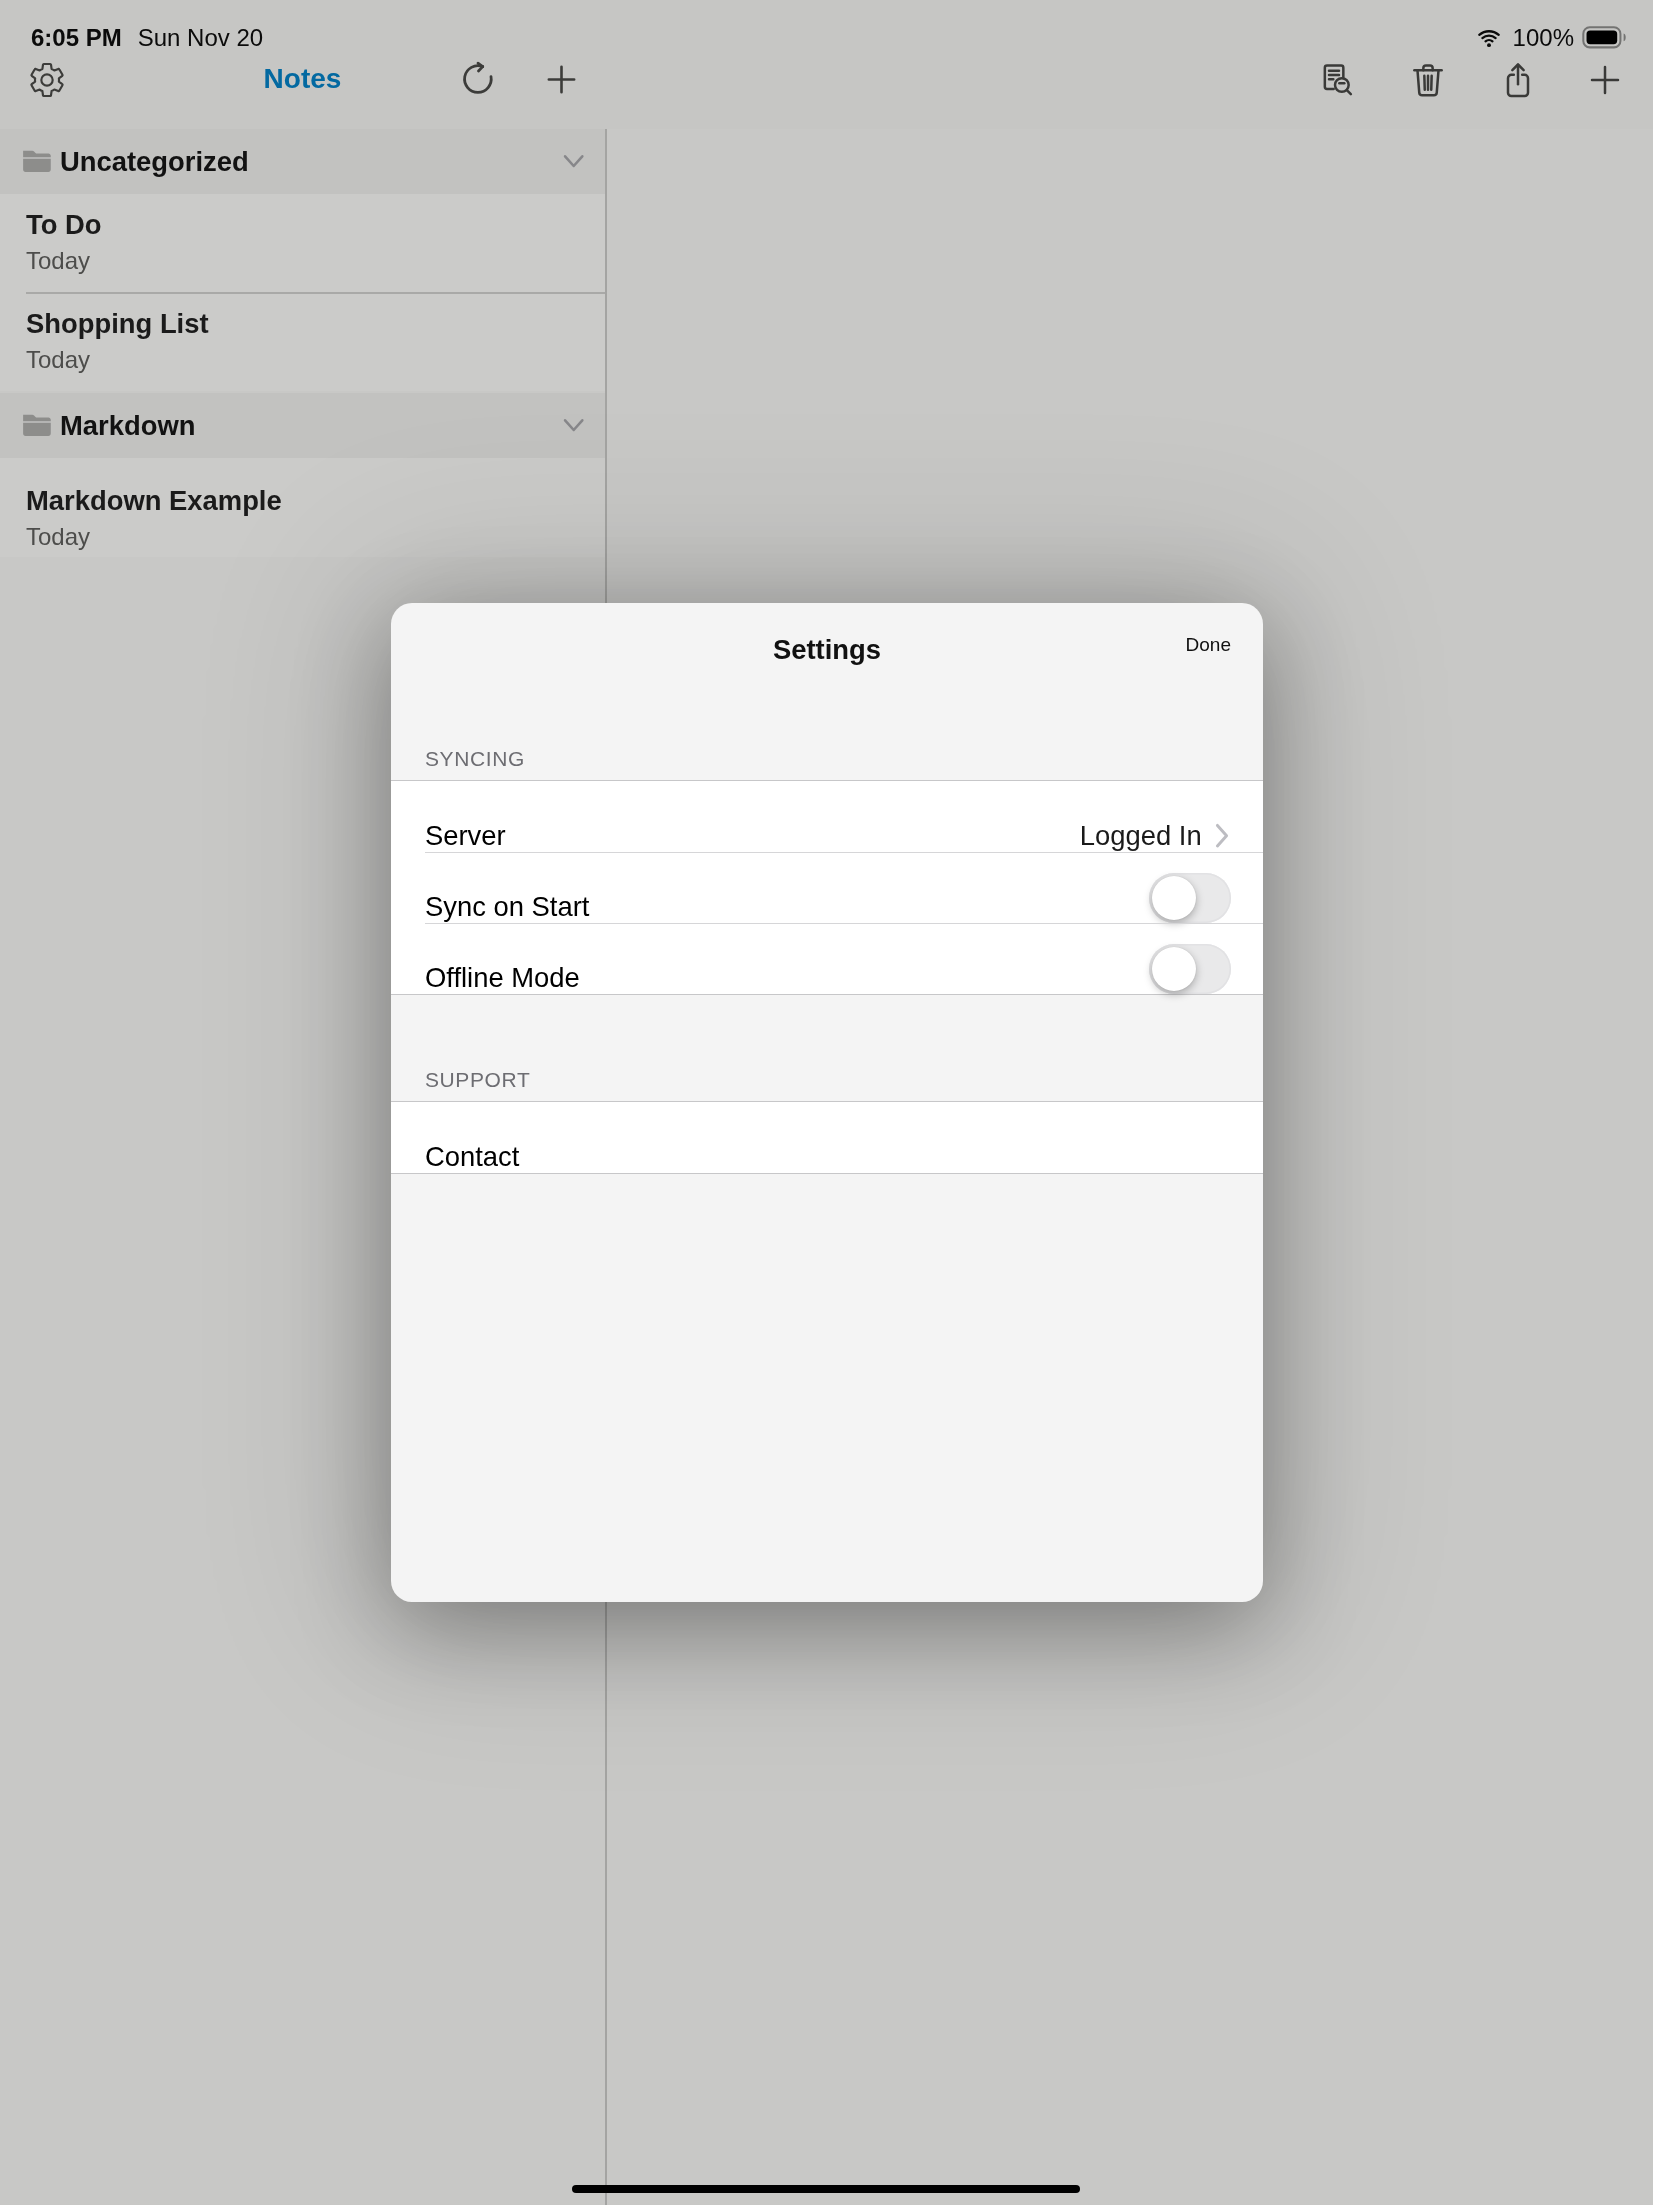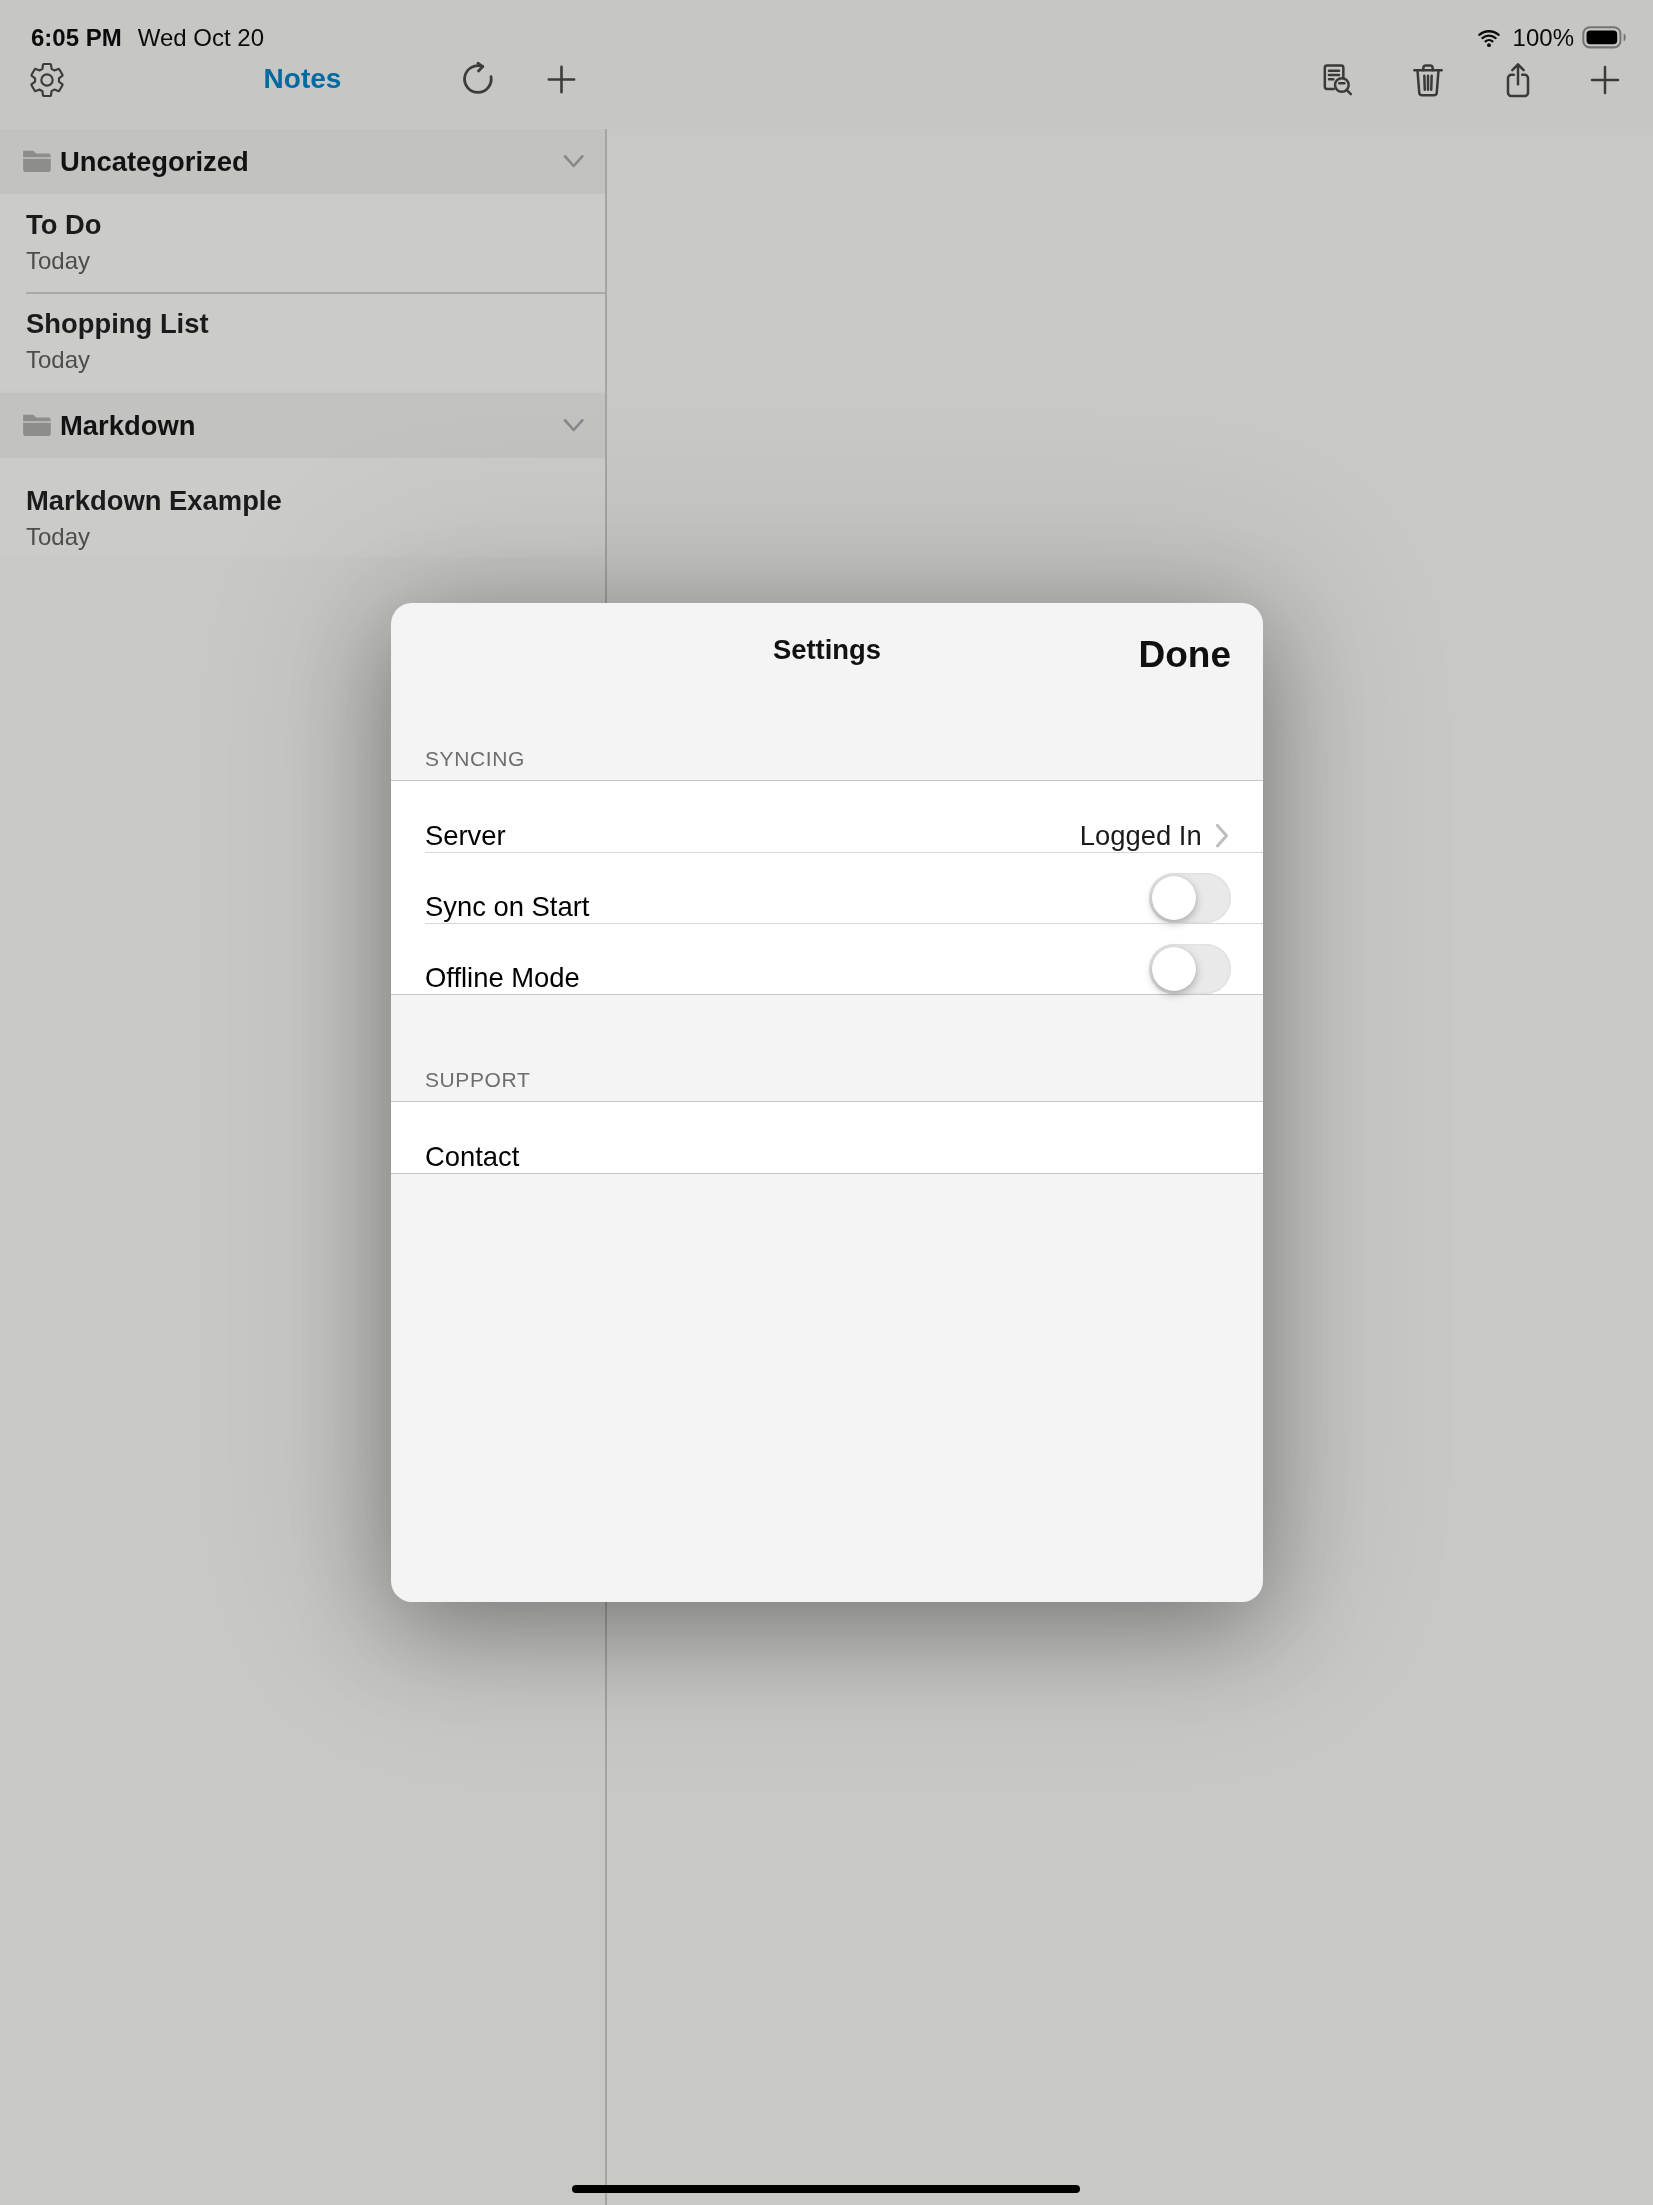--- a/index.html
+++ b/index.html
@@ -33,21 +33,21 @@
   .note-row{position:absolute;left:0;width:605px;height:98px;box-sizing:border-box;padding:13px 0 0 26px;}
   .note-title{font-size:27.4px;font-weight:700;color:#1b1b1b;line-height:36px;}
   .note-date{font-size:24px;color:var(--text-secondary,#4d4d4b);line-height:32px;margin-top:1.6px;}
   .note-sep{position:absolute;left:26px;width:580px;height:1.6px;background:#a9a9a7;}
   
   .toolbtn{width:45px;height:45px;top:57px;color:#3a3a38;}
   
   .modal{left:391px;top:603px;width:872px;height:999px;background:var(--modal-bg,#f4f4f4);border-radius:21px;
     box-shadow:0 24px 97px rgba(0,0,0,.33),0 0 178px 32px rgba(0,0,0,.12);}
   .modal-title{left:0;top:634px;width:100%;text-align:center;font-size:27.4px;font-weight:700;color:#111;}
-  .modal-done{right:32px;top:634px;font-size:37px;font-weight:700;color:#111;cursor:pointer;}
+  .modal-done{right:32px;top:634px;font-size:19px;font-weight:400;color:#111;cursor:pointer;}
   .section-hdr{left:425px;font-size:21px;color:var(--section-header-text,#6d6d72);letter-spacing:0.6px;}
   .group{left:391px;width:872px;background:var(--row-bg,#ffffff);border-top:1.6px solid var(--separator,#c7c7c9);border-bottom:1.6px solid var(--separator,#c7c7c9);box-sizing:border-box;}
   .srow{position:relative;height:71px;display:flex;align-items:flex-end;box-sizing:border-box;padding:0 32px 0 34px;}
   .srow + .srow{border-top:1.6px solid #d6d6d8;border-left:none;}
   .srow + .srow::before{content:"";position:absolute;left:0;top:-1.6px;width:34px;height:1.6px;background:var(--row-bg,#fff);}
   .srow-label{font-size:27.4px;color:#000;}
   .srow-right{margin-left:auto;display:flex;align-items:center;gap:11.3px;}
   .srow-value{font-size:27.4px;color:#1a1a1a;margin-left:24px;}
   .disclosure{color:var(--disclosure-gray,#bdbdc2);}
   .toggle{width:82px;height:50px;border-radius:25px;background:var(--toggle-track,#e9e9ea);box-shadow:inset 0 0 0 1.6px #e2e2e4;position:relative;cursor:pointer;}
@@ -58,21 +58,21 @@
 </head>
 <body>
 
 <div class="screen">
 
   <div class="abs topstrip"></div>
 
   <div class="abs statusbar">
     <div class="sb-left">
       <span class="sb-time">6:05 PM</span>
-      <span class="sb-date">Wed Oct 20</span>
+      <span class="sb-date">Sun Nov 20</span>
     </div>
     <div class="sb-right">
       <span class="icon">
         <svg width="32" height="26" viewBox="0 0 24 24" fill="none" stroke="#0b0b0b" stroke-width="2.1" stroke-linecap="round">
           <path d="M8.8 15.1 a4.8 4.8 0 0 1 6.4 0"></path>
           <path d="M5.9 12.1 a9.3 9.3 0 0 1 12.2 0"></path>
           <path d="M3 9.1 a13.8 13.8 0 0 1 18 0"></path>
           <circle cx="12" cy="18.6" r="1.8" fill="#0b0b0b" stroke="none"></circle>
         </svg>
       </span>

